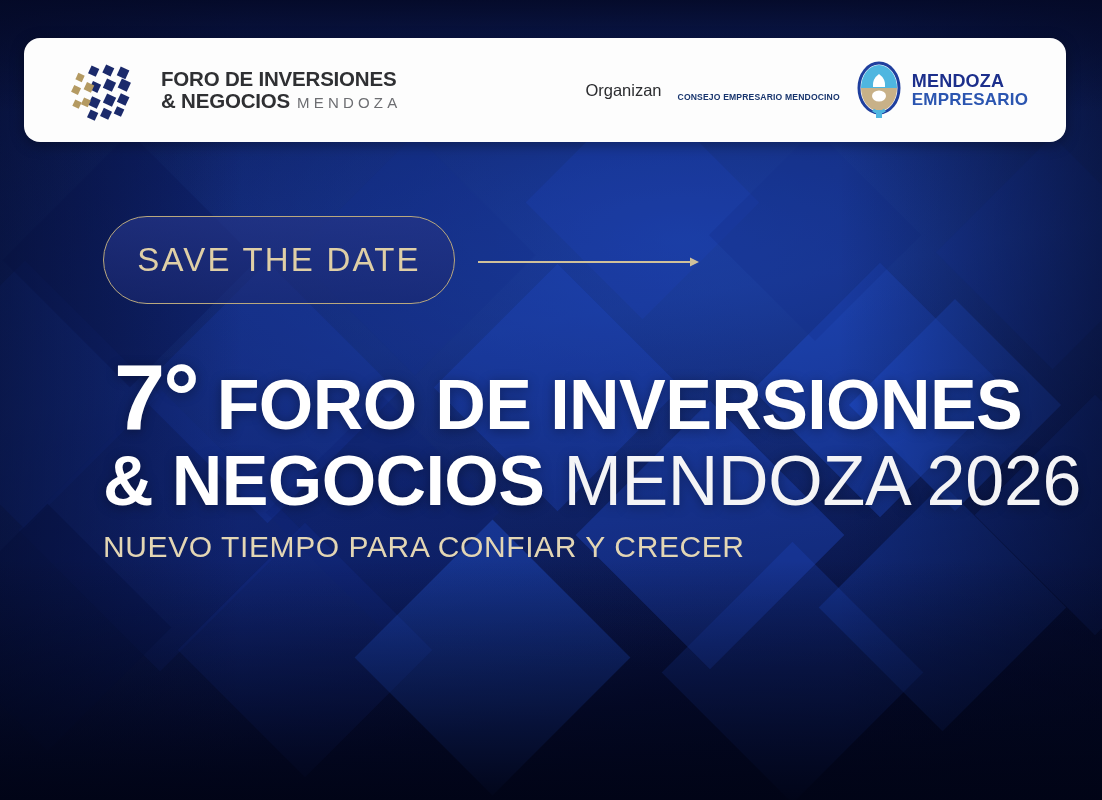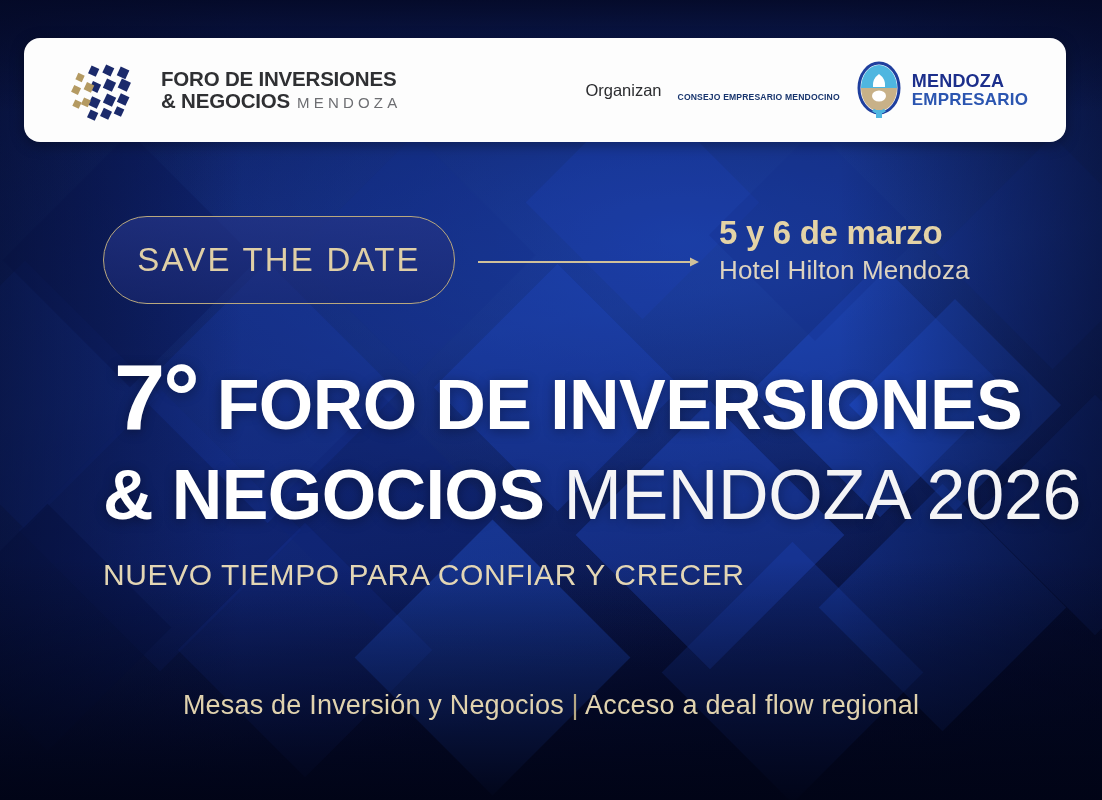--- a/index.html
+++ b/index.html
@@ -73,24 +73,24 @@
   .date-main { font-size:33px; font-weight:bold; color:#e4d3a6; letter-spacing:-.3px; line-height:1.25; }
   .date-sub  { font-size:26px; color:#ddd3bf; letter-spacing:.1px; line-height:1.3; margin-top:1px; }
 
   
   .headline { position:absolute; left:103px; top:352px; width:930px; }
   .h1 { line-height:.98; white-space:nowrap;text-align:center; }
   .h-num { font-size:92px; font-weight:bold; color:#fff; letter-spacing:-2px;
            text-shadow:0 2px 12px rgba(0,0,0,.35); }
   .h-bold { font-size:70px; font-weight:bold; color:#fff; letter-spacing:-.6px;
             text-shadow:0 2px 12px rgba(0,0,0,.35); }
-  .h2 { line-height:1.0; margin-top:18px; white-space:nowrap; }
+  .h2 { line-height:1.0; margin-top:4px; white-space:nowrap; }
   .h-light { font-size:70px; font-weight:300; color:#f4f4f6; letter-spacing:-.3px;
              text-shadow:0 2px 12px rgba(0,0,0,.35); }
-  .tagline { margin-top:28px; font-size:30px; color:#e3d6b4; letter-spacing:.6px; font-weight:400; white-space:nowrap; }
+  .tagline { margin-top:14px; font-size:30px; color:#e3d6b4; letter-spacing:.6px; font-weight:400; white-space:nowrap; }
 
   
   .bottom { position:absolute; left:0; top:686px; width:100%; text-align:center; }
   .bl { font-size:27px; color:#e0d2ae; letter-spacing:.2px; line-height:1.42; font-weight:400; }
   .sep { color:#b6a885; }
 </style>
 </head>
 <body>
 
 <div class="stage">
@@ -191,35 +191,26 @@
     <span>SAVE THE DATE</span>
   </div>
 
   <div class="arrow">
     <svg viewBox="0 0 222 12" width="222" height="12">
       <line x1="0" y1="6" x2="212" y2="6" stroke="#cfc09a" stroke-width="2"></line>
       <path d="M212,1.5 L221,6 L212,10.5 Z" fill="#cfc09a"></path>
     </svg>
   </div>
 
-  <div class="date-block">
-    <div class="date-main">5 y 6 de marzo</div>
-    <div class="date-sub">Hotel Hilton Mendoza</div>
-  </div>
 </div>
 
 <div class="headline">
   <div class="h1">
     <span class="h-num">7°</span><span class="h-bold">&nbsp;</span><span class="h-bold">FORO DE INVERSIONES</span>
   </div>
   <div class="h2">
     <span class="h-bold">&amp; NEGOCIOS</span><span class="h-light">&nbsp;</span><span class="h-light">MENDOZA 2026</span>
   </div>
   <div class="tagline">NUEVO TIEMPO PARA CONFIAR Y CRECER</div>
 </div>
 
 <div class="bottom">
-  <div class="bl">
-    <span>Mesas de Inversión y Negocios</span>
-    <span class="sep">|</span>
-    <span>Acceso a deal flow regional</span>
-  </div>
 </div>
 
 </body></html>

